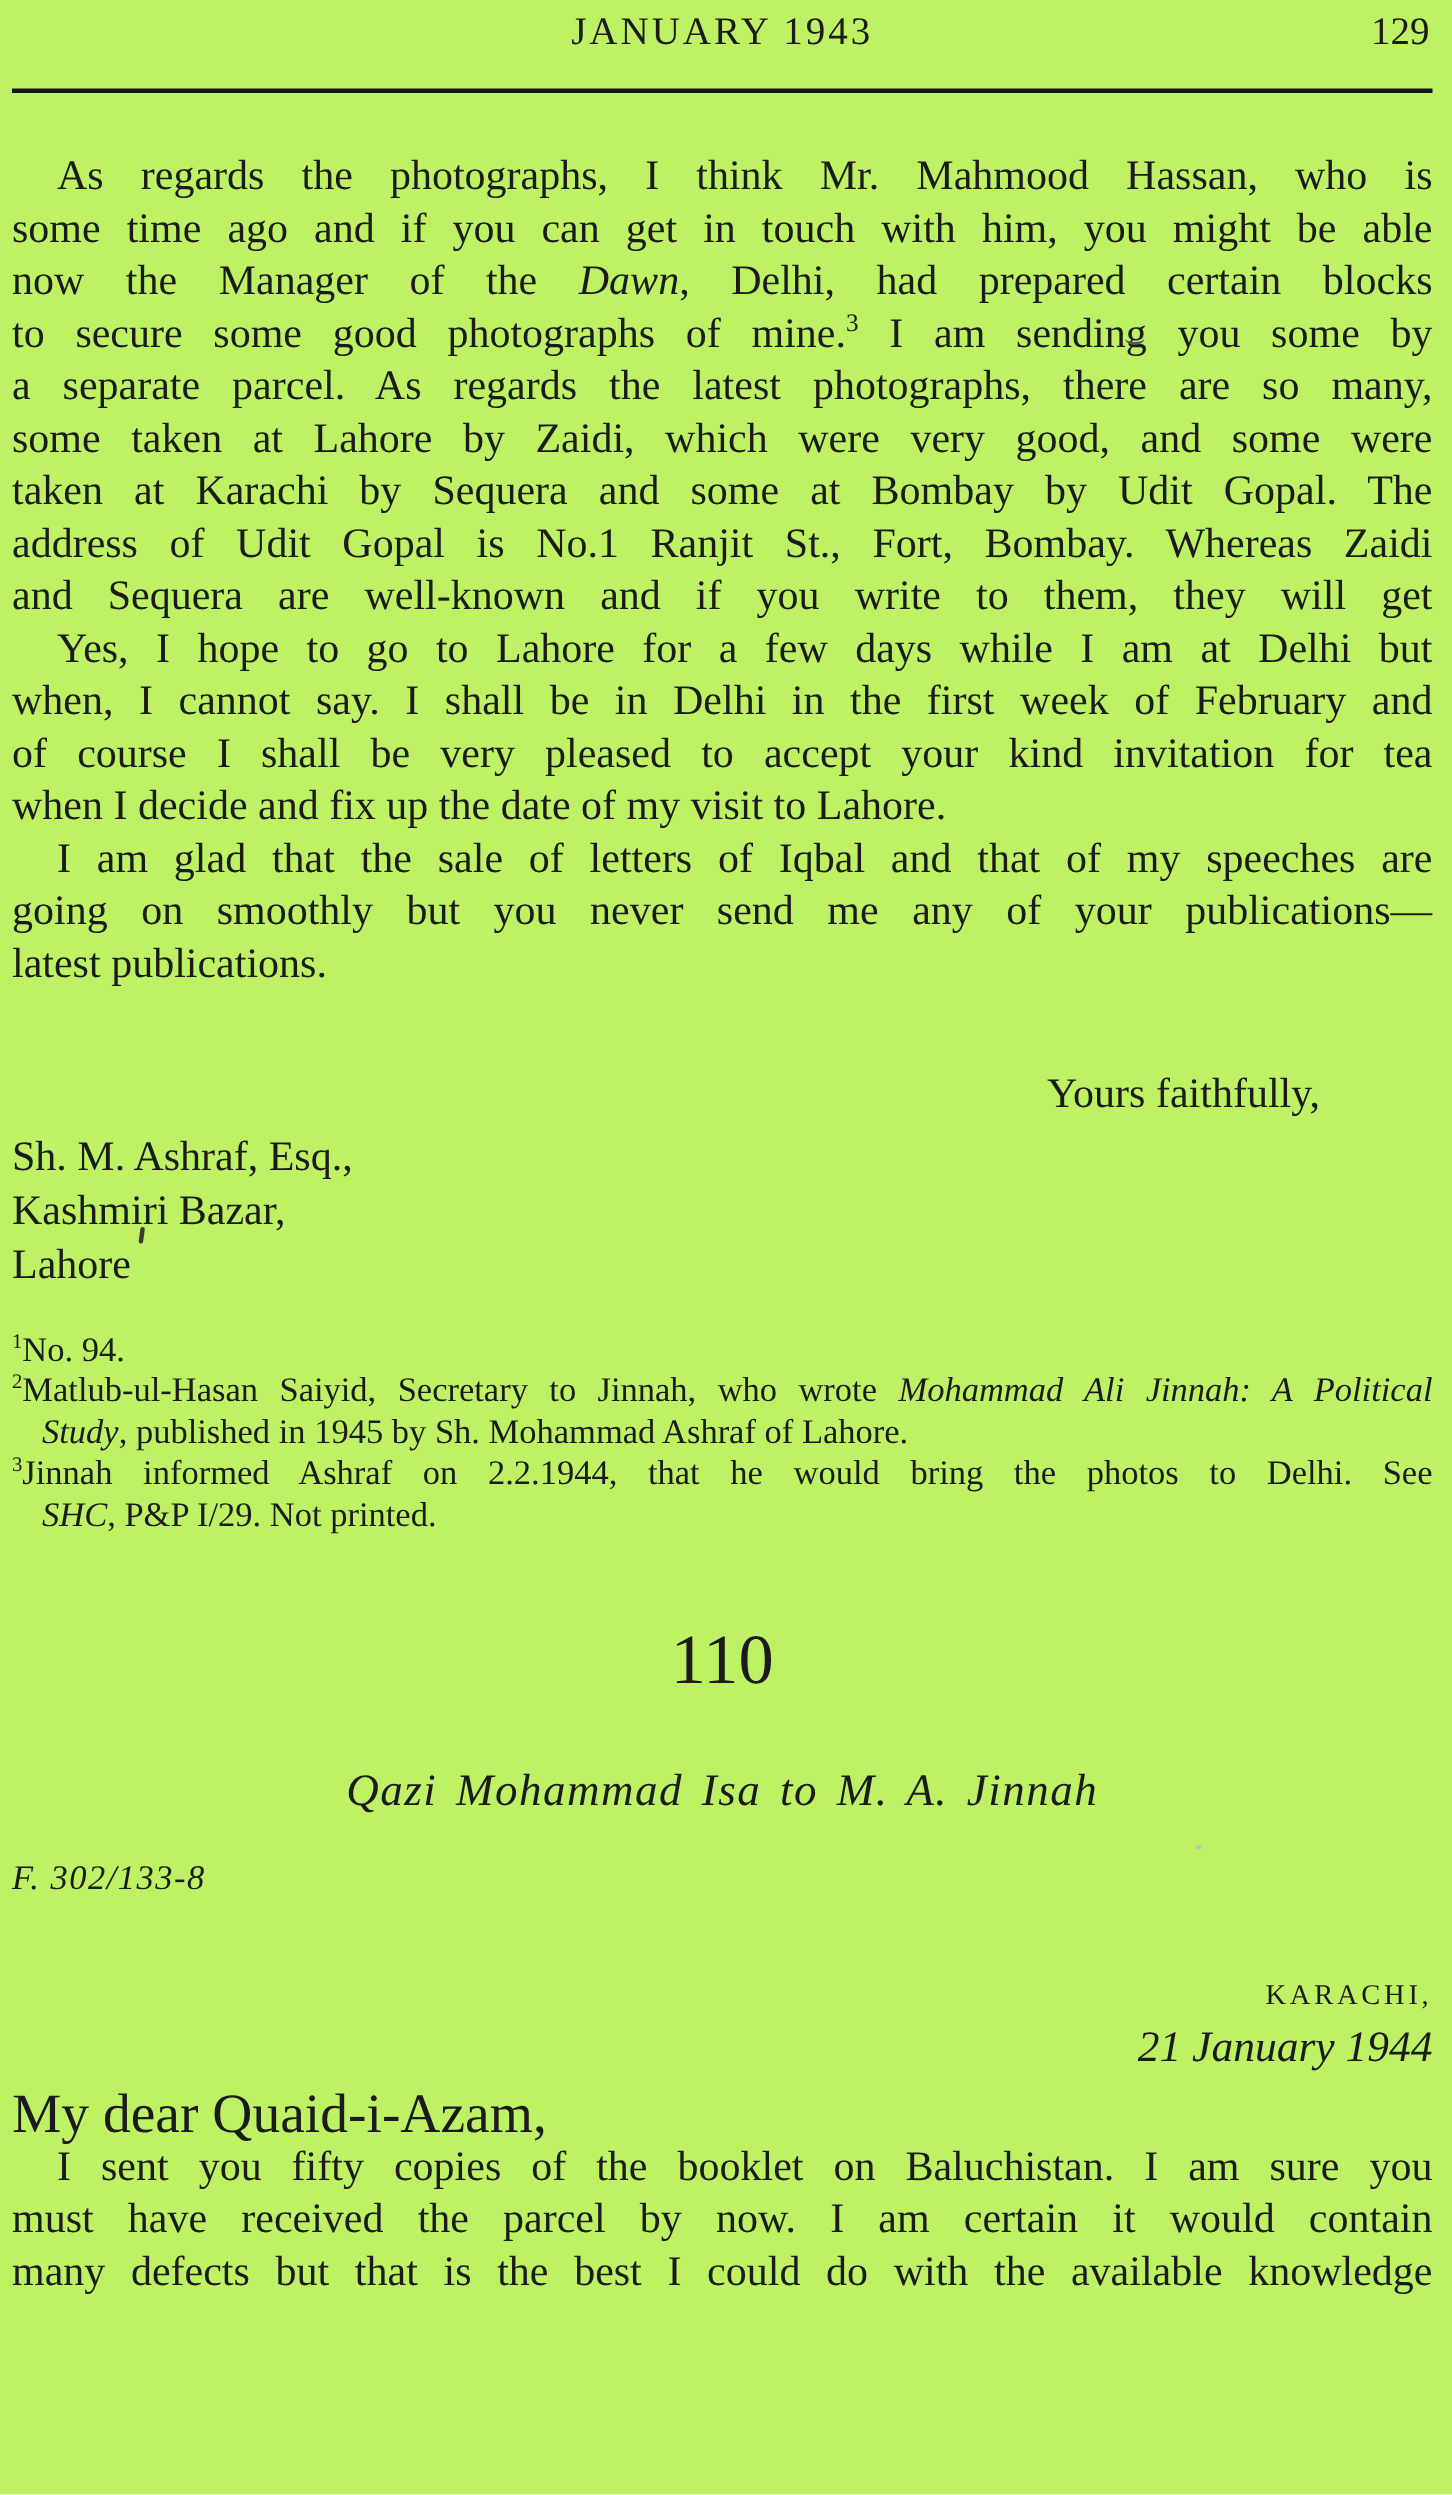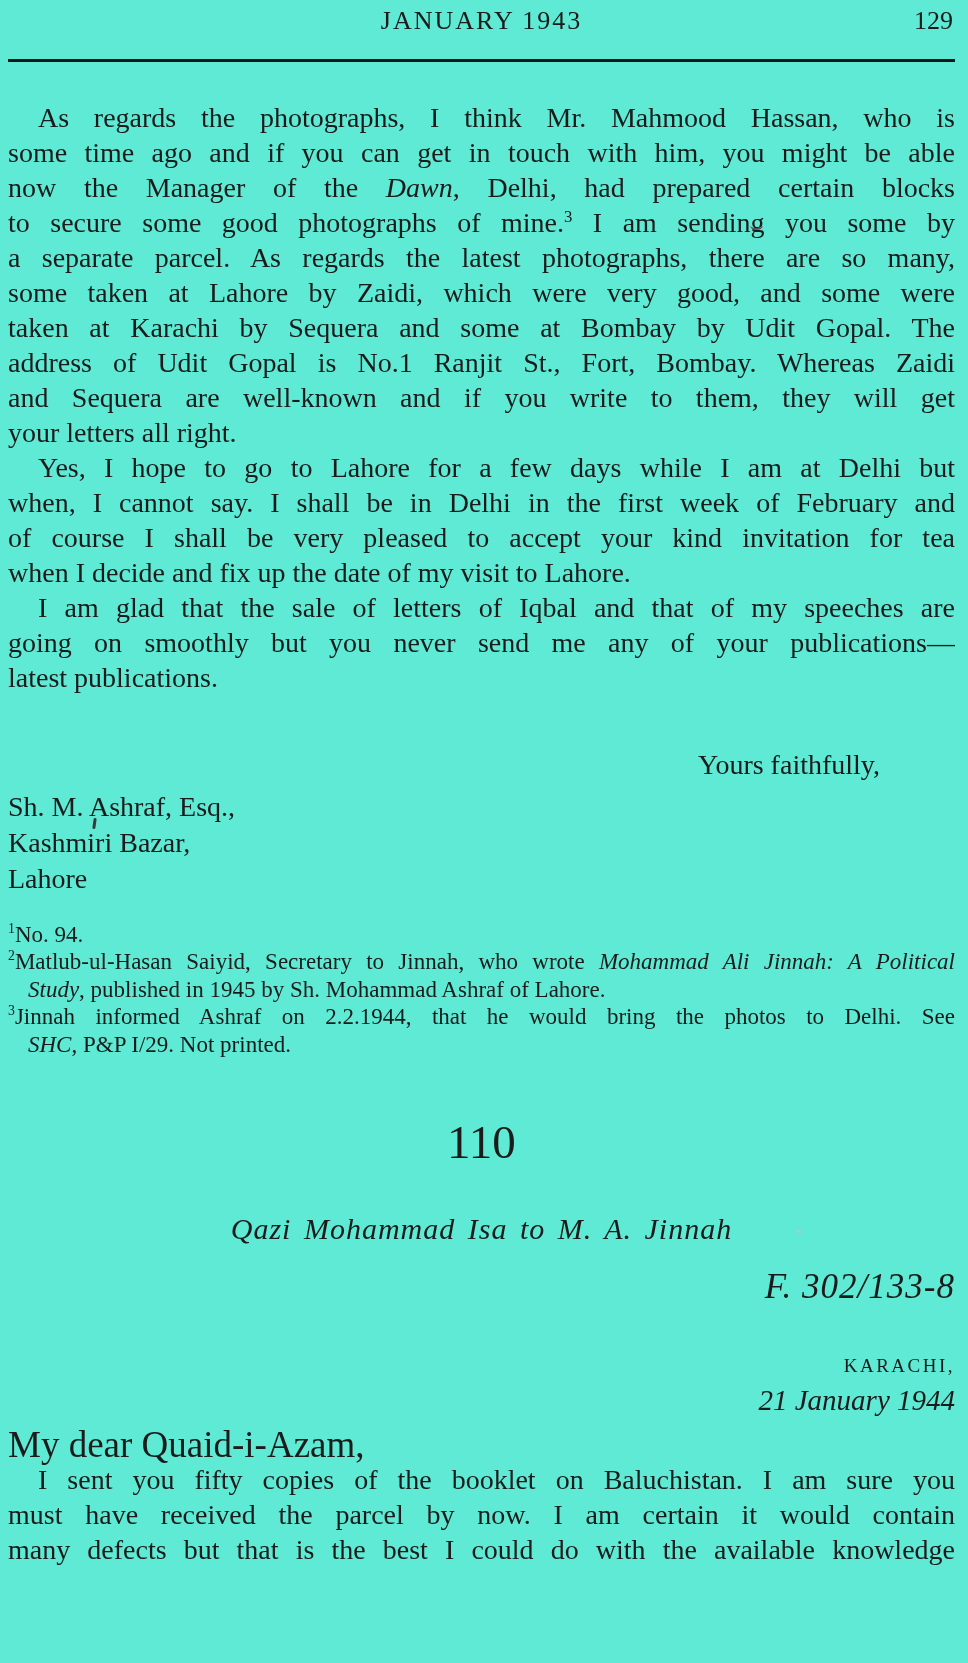--- a/index.html
+++ b/index.html
@@ -1,21 +1,21 @@
 <!DOCTYPE html>
 <html><head>
 <meta charset="utf-8">
 <style>
   html,body{margin:0;padding:0;background:#ffffff;}
   .page{
     position:relative;
     width:968px;height:1663px;
     box-sizing:border-box;
     padding:0 13px 0 8px;
-    background:#5eead4;
+    background:#bef264;
     color:#1b1b1b;
     font-family:"Liberation Serif", serif;
     overflow:hidden;
   }
   
   .hdr{position:relative;padding-top:6px;height:32px;}
   .hdr-title{
     text-align:center;font-size:26px;letter-spacing:2px;line-height:30px;
   }
   .hdr-page{
@@ -35,21 +35,21 @@
   
   .address{margin-top:8px;}
   .address .tl{height:36px;line-height:36px;}
   
   .footnotes{margin-top:24px;}
   .footnotes .tl{font-size:23px;line-height:27.4px;height:27.4px;}
   .footnotes .tl.cont{padding-left:20px;}
   
   .doc-number{margin-top:58px;text-align:center;font-size:47px;line-height:52px;}
   .doc-title{margin-top:41px;text-align:center;font-style:italic;font-size:30px;line-height:40px;letter-spacing:1px;word-spacing:4px;}
-  .doc-ref{margin-top:19px;text-align:right;font-style:italic;font-size:35px;line-height:38px;letter-spacing:1px;}
+  .doc-ref{margin-top:19px;text-align:left;font-style:italic;font-size:23px;line-height:38px;letter-spacing:1px;}
   .place{margin-top:44px;text-align:right;font-size:19px;letter-spacing:2.5px;line-height:32px;}
   .date{text-align:right;font-style:italic;font-size:29px;line-height:36px;}
   .salutation{margin-top:9px;font-size:37px;line-height:35px;}
   
   .artifact{position:absolute;pointer-events:none;}
   .a-tick{left:93px;top:818px;width:3px;height:11px;background:#3a3a3a;border-radius:2px;transform:rotate(8deg);}
   .a-breve{left:750px;top:221px;width:13px;height:7px;border-bottom:2px solid #555;border-radius:0 0 60% 60%;}
   .a-speck{left:797px;top:1230px;width:4px;height:3px;background:#c3c3c3;border-radius:50%;}
 </style>
 </head>
@@ -67,21 +67,20 @@
     <div>
         <div class="tl just ind">As regards the photographs, I think Mr. Mahmood Hassan, who is</div>
         <div class="tl just">some time ago and if you can get in touch with him, you might be able</div>
         <div class="tl just">now the Manager of the <i>Dawn</i>, Delhi, had prepared certain blocks</div>
         <div class="tl just">to secure some good photographs of mine.<sup>3</sup> I am sending you some by</div>
         <div class="tl just">a separate parcel. As regards the latest photographs, there are so many,</div>
         <div class="tl just">some taken at Lahore by Zaidi, which were very good, and some were</div>
         <div class="tl just">taken at Karachi by Sequera and some at Bombay by Udit Gopal. The</div>
         <div class="tl just">address of Udit Gopal is No.1 Ranjit St., Fort, Bombay. Whereas Zaidi</div>
         <div class="tl just">and Sequera are well-known and if you write to them, they will get</div>
-        <div class="tl">your letters all right.</div>
       </div>
     <div>
         <div class="tl just ind">Yes, I hope to go to Lahore for a few days while I am at Delhi but</div>
         <div class="tl just">when, I cannot say. I shall be in Delhi in the first week of February and</div>
         <div class="tl just">of course I shall be very pleased to accept your kind invitation for tea</div>
         <div class="tl">when I decide and fix up the date of my visit to Lahore.</div>
       </div>
     <div>
         <div class="tl just ind">I am glad that the sale of letters of Iqbal and that of my speeches are</div>
         <div class="tl just">going on smoothly but you never send me any of your publications—</div>

